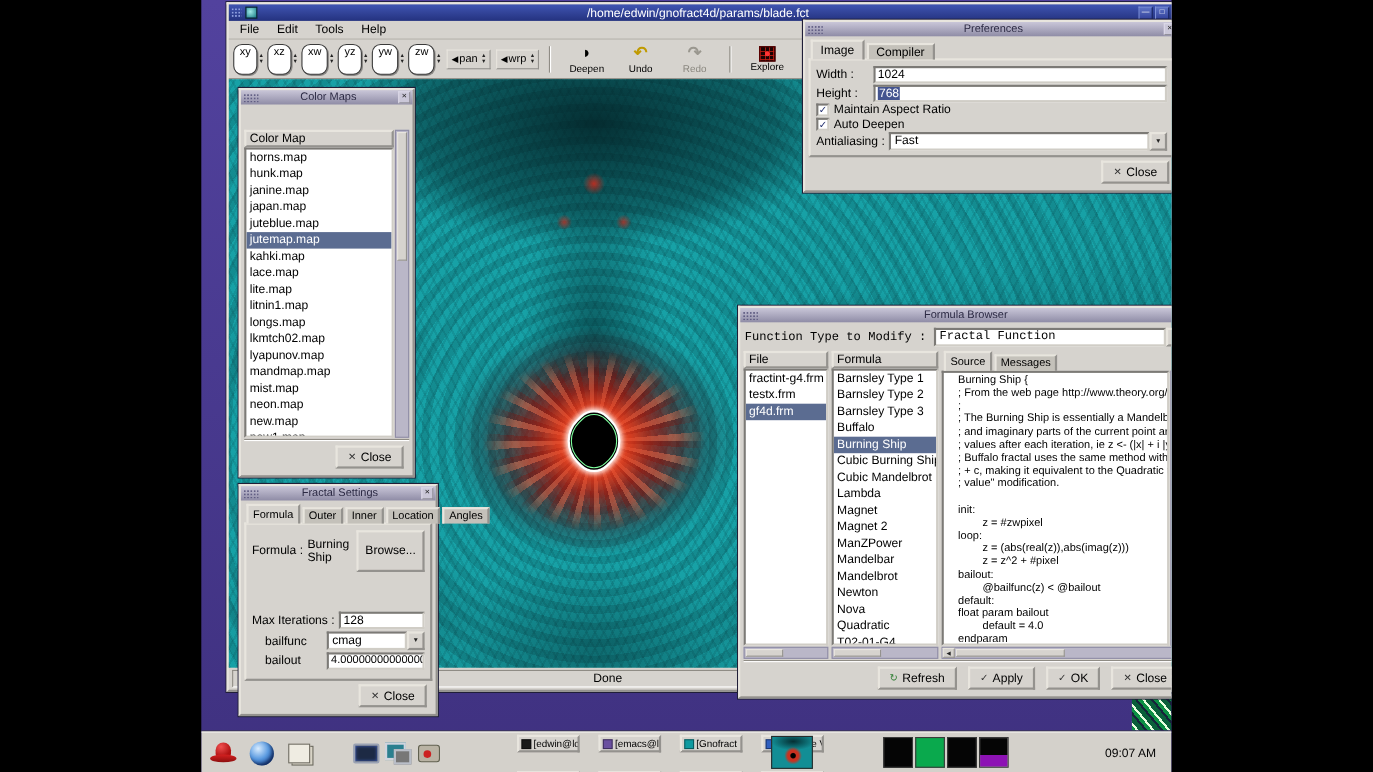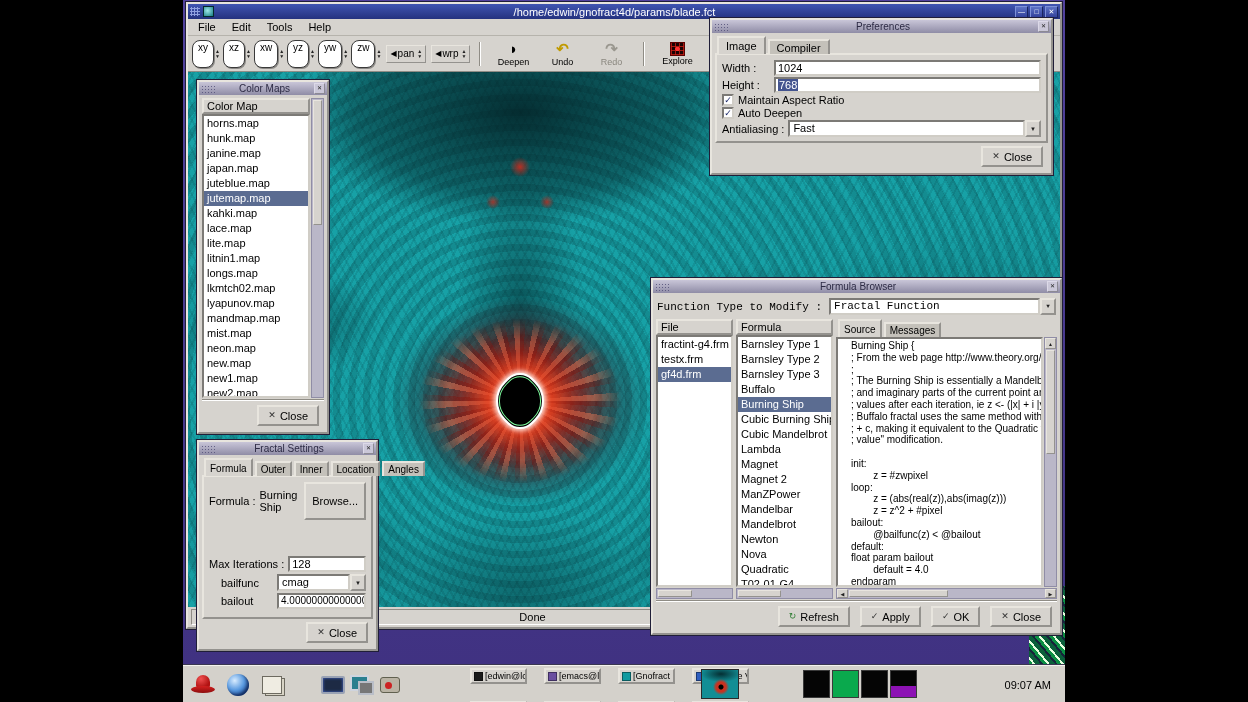--- a/index.html
+++ b/index.html
@@ -5,21 +5,21 @@
   * { box-sizing: border-box; margin: 0; padding: 0; }
   html,body { background:#000; }
   .screen { position:relative; width:1248px; height:702px; background:#000; overflow:hidden;
             font-family:"Liberation Sans", sans-serif; color:#000; }
   .desktop { position:absolute; left:183px; top:0; width:882px; height:702px;
              background:linear-gradient(180deg,#52429e,#3f3180); overflow:hidden; }
   .decor-stripes { position:absolute; left:846px; top:586px; width:36px; height:78px; z-index:0;
              background:repeating-linear-gradient(50deg,#0b8f43 0 3px,#e8ffe0 3px 5px,#0a5f3a 5px 9px,#15253a 9px 11px); }
 
   
-  .win { position:absolute; background:#d6d3ce; border:2px outset #e8e5de; box-shadow:0 0 0 1px #201e38; }
+  .win { position:absolute; background:#d6d3ce; border:2px outset #e8e5de; box-shadow:0 0 0 1px #201e38;margin-left:20px; }
   .dlg { display:flex; flex-direction:column; }
   .dtitle { flex:none; height:13px; background:linear-gradient(180deg,#c9c6d8,#8f8ca6);
             display:flex; align-items:center; padding:0 2px; gap:2px; }
   .dgrip { width:14px; height:8px; background-image:radial-gradient(#55527a 0.8px, transparent 0.9px);
            background-size:3px 3px; opacity:.85; }
   .dtext { flex:1; text-align:center; font-size:10px; line-height:13px; color:#2c2a44;
            white-space:nowrap; overflow:hidden; }
   .dclose { width:11px; height:11px; background:#cac7d8; border:1px outset #dcd9e8;
             font-size:6px; line-height:9px; text-align:center; color:#222; }
   .dbody { flex:1; display:flex; flex-direction:column; padding:3px; min-height:0; }
@@ -140,21 +140,21 @@
     border:2px solid #fff; border-radius:35% 55% 35% 55%; transform:rotate(45deg);
     box-shadow:0 0 5px 2px rgba(255,255,255,.9), 0 0 22px 10px rgba(255,80,40,.75), 0 0 50px 25px rgba(170,20,10,.5); }
   .fdiamond::after { content:""; position:absolute; inset:1px; border:1px solid #7fff9f; border-radius:inherit; }
 
   .statusbar { flex:none; height:20px; display:flex; align-items:center; padding:2px 3px; gap:3px; }
   .status-msg { flex:1; height:16px; border:1px solid; border-color:#8f8c85 #fff #fff #8f8c85;
                 font-size:11px; text-align:center; line-height:14px; }
   .status-progress { width:180px; flex:none; height:16px; border:1px solid; border-color:#8f8c85 #fff #fff #8f8c85; }
 
   
-  .color-maps { left:14px; top:80px; width:132px; height:354px; z-index:2; }
+  .color-maps { left:14px; top:80px; width:160px; height:354px; z-index:2;gap:20px; }
   .cm-main { flex:1; display:flex; min-height:0; }
   .cm-col { flex:1; display:flex; flex-direction:column; min-width:0; }
 
   .prefs { left:527px; top:18px; width:343px; height:157px; z-index:4; }
 
   .fbrowser { left:468px; top:278px; width:411px; height:357px; z-index:5; }
   .fb-typrow { display:flex; align-items:center; gap:7px; margin:2px 1px 4px; font-size:11px; flex:none;font-family:Liberation Mono, monospace; }
   .fb-main { flex:1; display:flex; gap:3px; min-height:0; }
   .fb-panel { display:flex; flex-direction:column; min-width:0; }
   .fb-files { width:77px; flex:none; }

